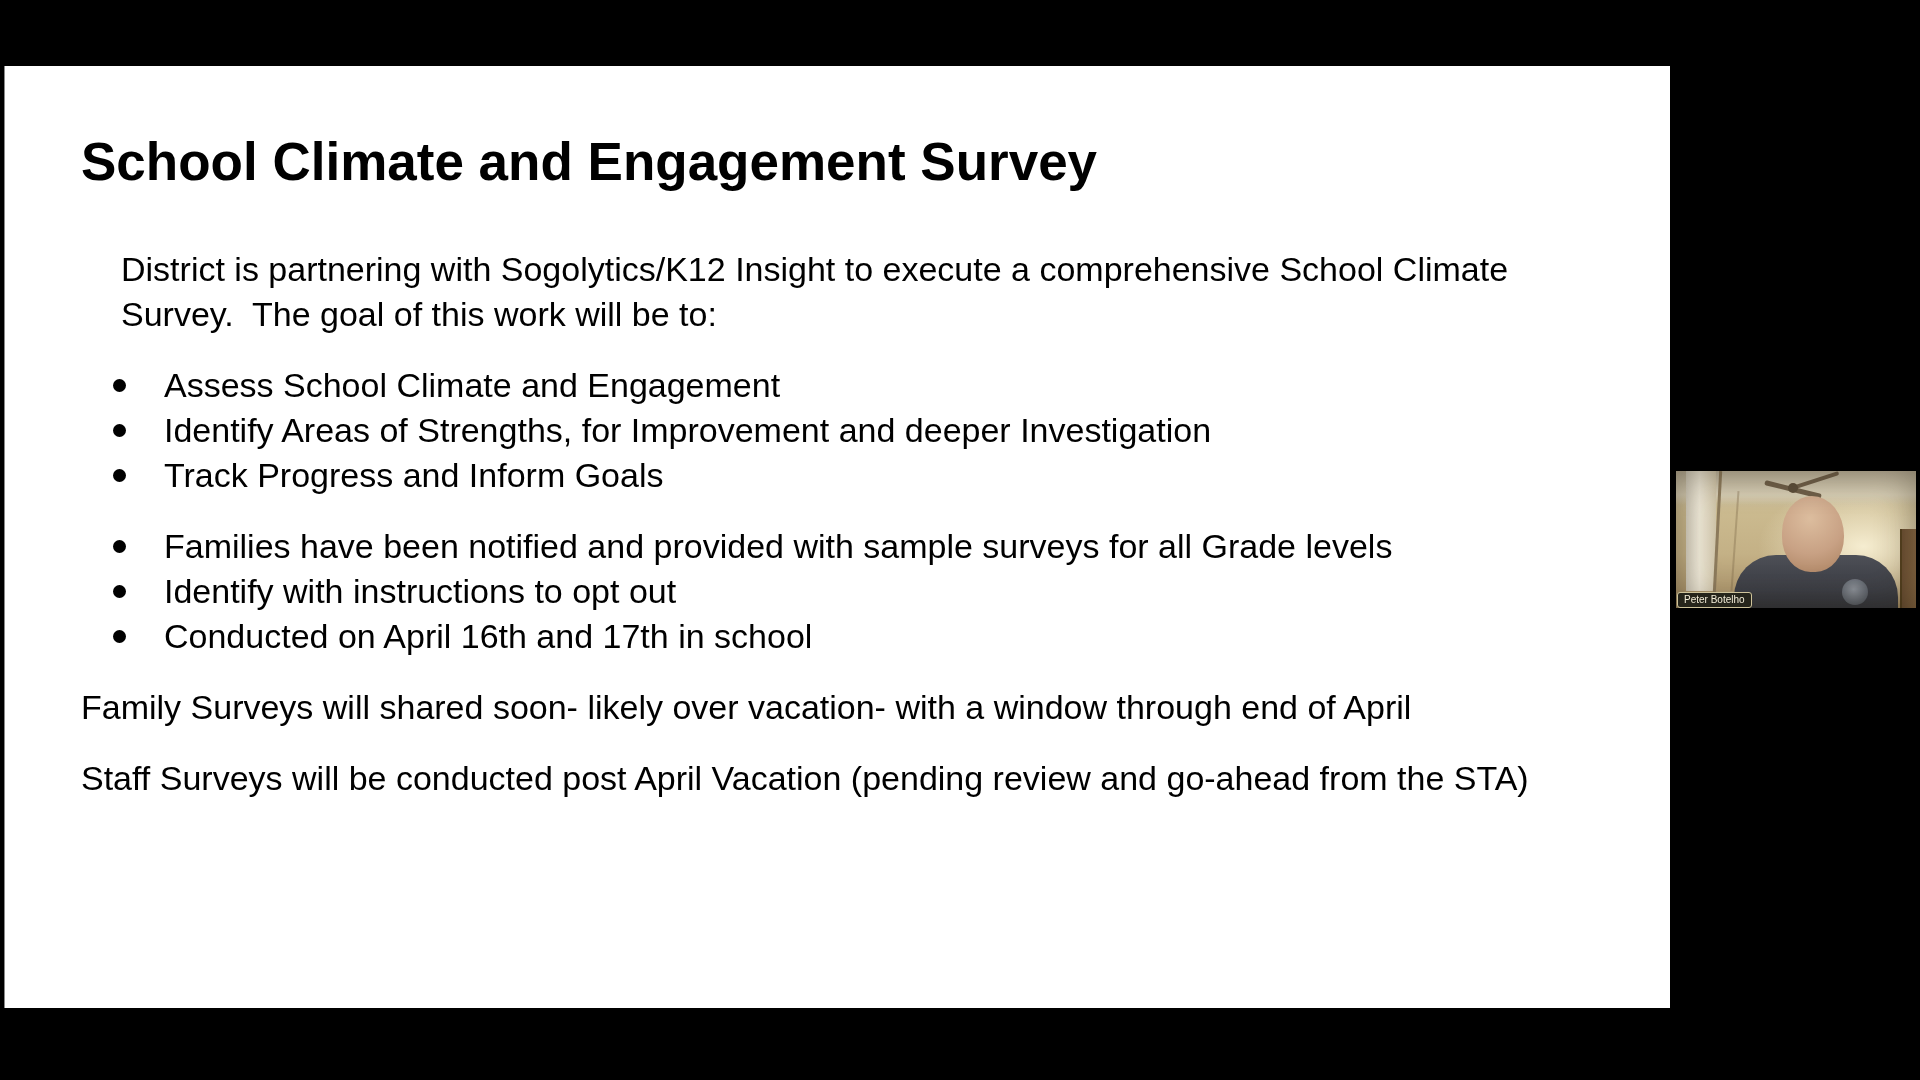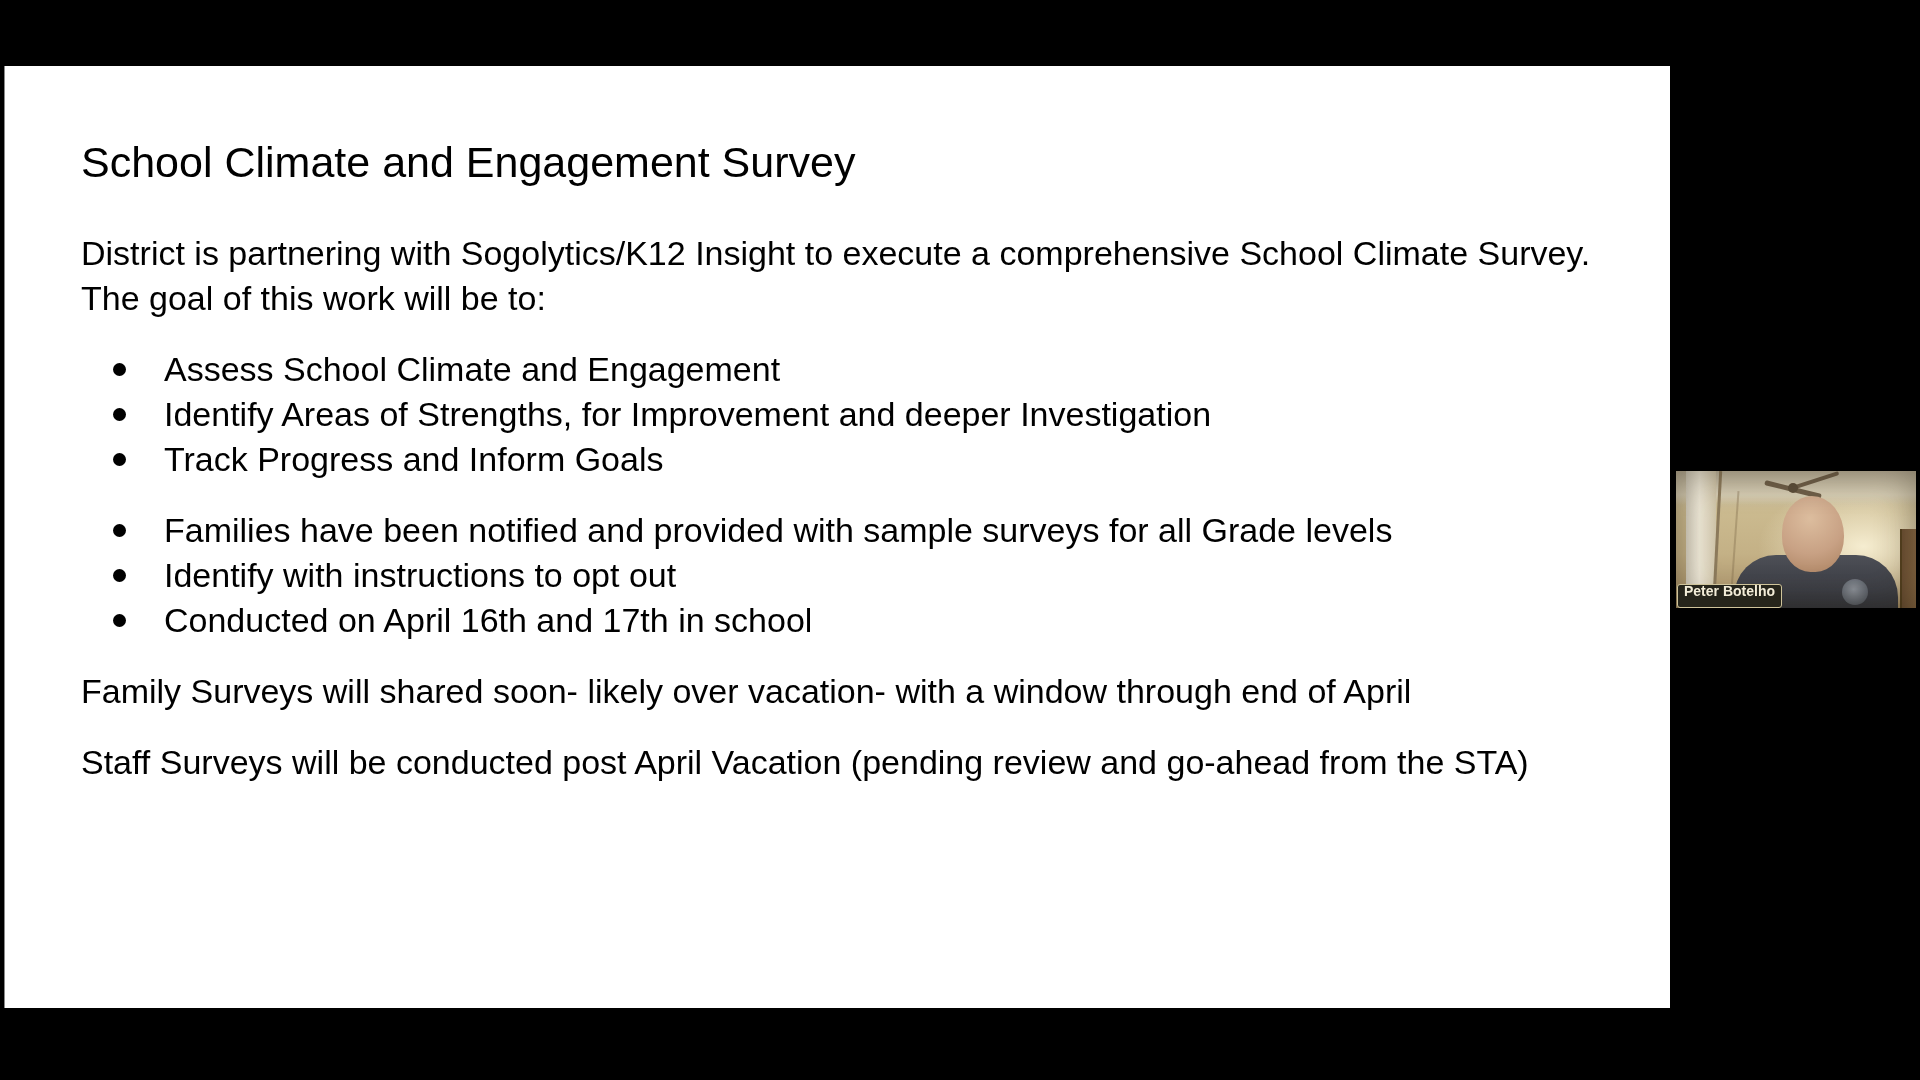--- a/index.html
+++ b/index.html
@@ -24,33 +24,33 @@
     top: 66px;
     width: 1666px;
     height: 942px;
     background: #ffffff;
     border-left: 1px solid #8a8a8a;
     box-sizing: border-box;
     padding: 63px 76px 0 76px;
     color: #000000;
   }
   .slide h1 {
-    margin: 0 0 36px 0;
-    font-size: 43px;
+    margin: 0 0 52px 0;
+    font-size: 53px;
     line-height: 66px;
-    font-weight: 400;
+    font-weight: 700;
     letter-spacing: 0px;
   }
   .slide p {
     margin: 0 0 26px 0;
     font-size: 34px;
     line-height: 45px;
     font-weight: 400;
   }
-  .slide p.prewrap { white-space: pre-wrap; }
+  .slide p.prewrap { white-space: pre-wrap; margin-left: 40px; }
   .slide ul {
     margin: 12px 0 26px 0;
     padding: 0;
     list-style: none;
   }
   .slide li {
     position: relative;
     font-size: 34px;
     line-height: 45px;
     padding-left: 83px;
@@ -129,25 +129,24 @@
     border-radius: 50%;
     background: rgba(120,75,45,0.35);
     filter: blur(2px);
   }
   .name-tag {
     position: absolute; left: 1px; bottom: 0px;
     background: #26251b;
     border: 1px solid #cfc49b;
     border-radius: 3px;
     color: #f3edd8;
-    font-size: 14px;
+    font-size: 10px;
     line-height: 13px;
-    padding: 0px 6px 9px 6px;
+    padding: 0px 6px 1px 6px;
     white-space: nowrap;
-    font-weight: bold;
   }
 </style>
 </head>
 <body>
 
 <div class="stage">
 
   <div class="slide">
     <h1>School Climate and Engagement Survey</h1>
 

